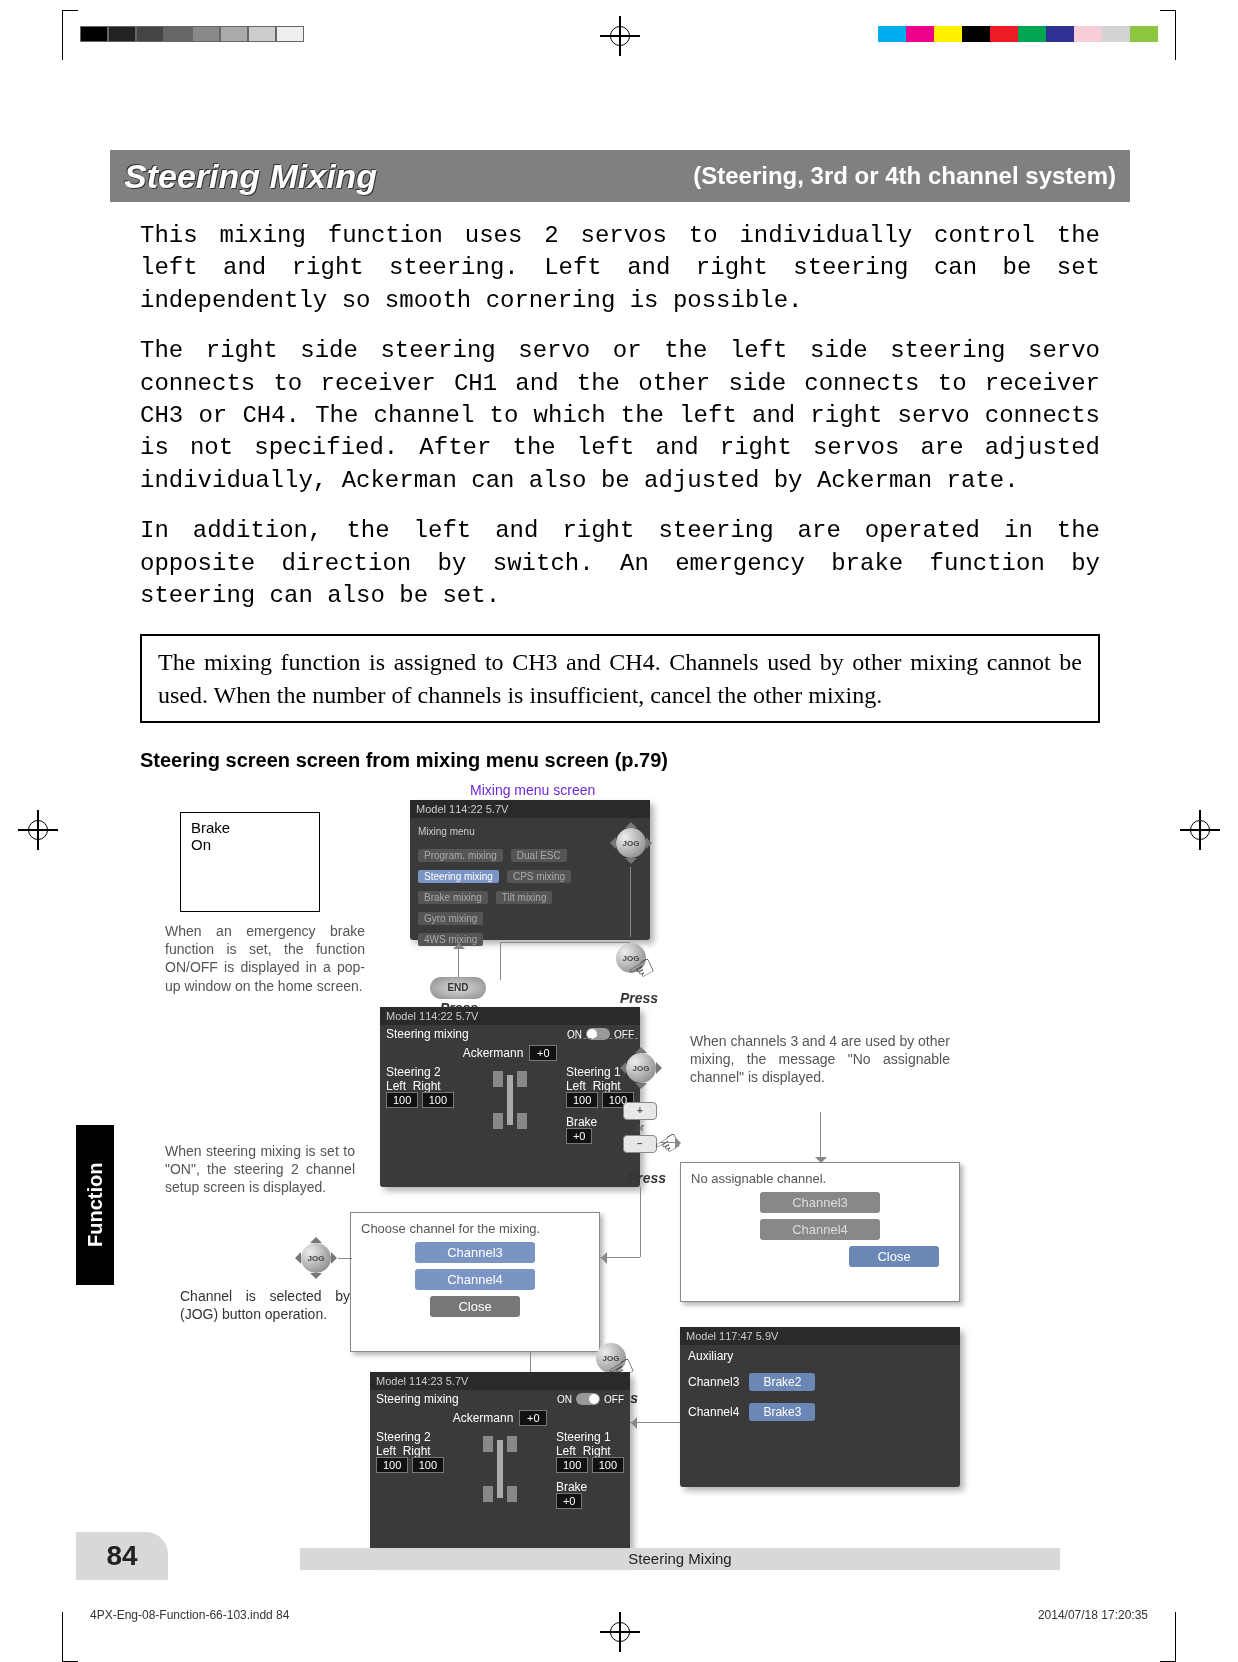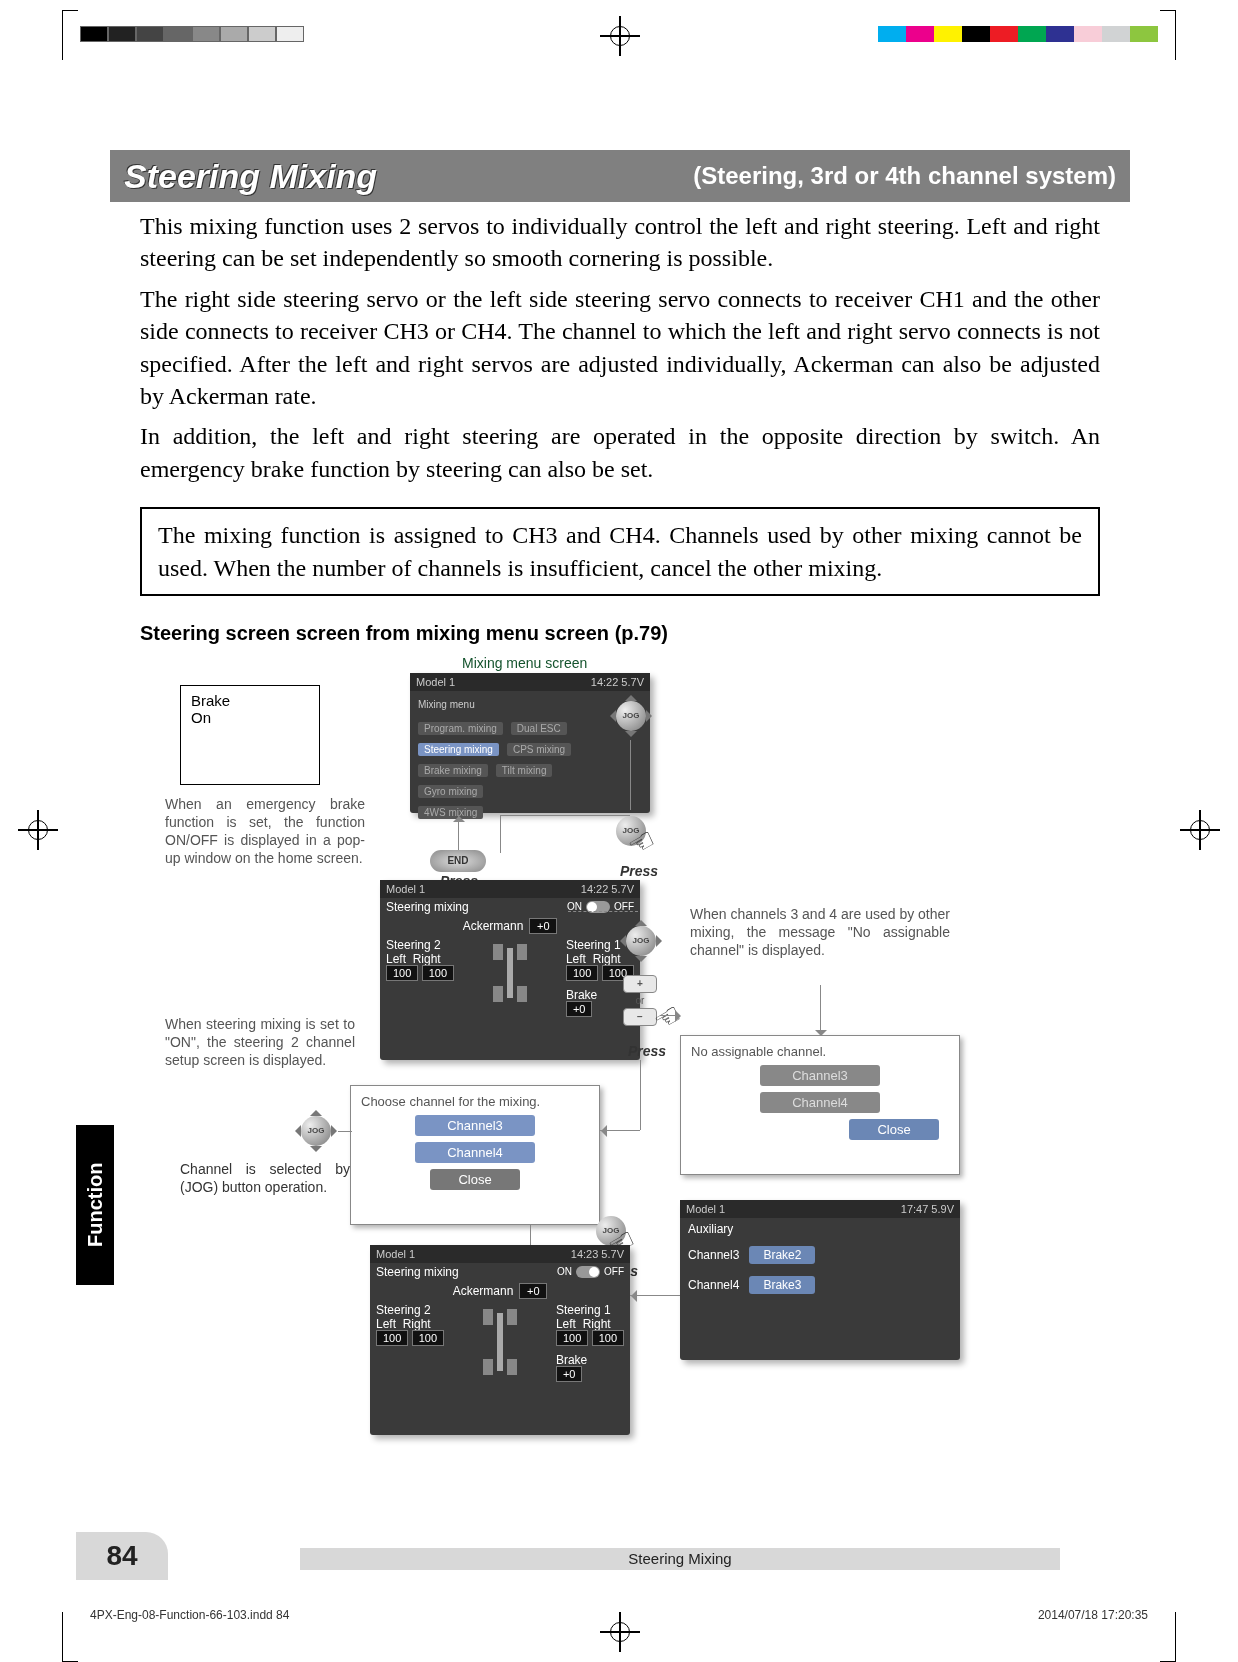--- a/index.html
+++ b/index.html
@@ -44,38 +44,38 @@
   .reg-side-cross { position:absolute; left:18px; top:810px; width:40px; height:40px;}
   .reg-side-cross-r { position:absolute; right:18px; top:810px; width:40px; height:40px;}
 
   
   .page { position:absolute; left:110px; top:150px; width:1020px;}
 
   .title-bar { background:#808080; color:#fff; display:flex; align-items:center; height:52px; padding:0 14px; }
   .title-bar .title { font-size:34px; font-weight:bold; font-style:italic; text-shadow:1px 1px 0 #333,-1px -1px 0 #333;}
   .title-bar .sub { margin-left:auto; font-size:24px; font-weight:bold;}
 
-  .body-p { font-size:24px; line-height:1.35; text-align:justify; margin:8px 30px 0 30px; font-family: Liberation Serif, serif;}
+  .body-p { font-size:24px; line-height:1.35; text-align:justify; margin:18px 30px 0 30px; font-family: Liberation Mono, monospace;}
 
   .caution-box { border:2px solid #000; margin:22px 30px 0 30px; padding:10px 16px; font-size:24px; line-height:1.35; text-align:justify; font-family:"Times New Roman", serif;}
 
   h3.section { font-size:20px; font-weight:bold; margin:26px 30px 10px 30px;}
 
   
   .diagram { position:relative; margin:10px 10px 0 10px; height:900px; font-size:14px; color:#555;}
 
-  .mix-menu-label { position:absolute; left:342px; top:0; font-size:14px; color:#14532d;text-align:right;}
+  .mix-menu-label { position:absolute; left:350px; top:0; font-size:14px; color:#6d28d9;text-align:right;}
 
   .brake-box { position:absolute; left:60px; top:30px; width:140px; height:100px; border:1px solid #000; padding:6px 10px; font-size:15px; color:#000;}
 
   .info-text { position:absolute; font-size:14px; line-height:1.3; color:#555; text-align:justify;}
 
   
   .dev { position:absolute; background:#3a3a3a; color:#fff; border-radius:3px; box-shadow:4px 4px 6px rgba(0,0,0,.3); font-size:12px;}
-  .dev .hdr { background:#2a2a2a; padding:3px 6px; display:flex; justify-content:space-between; font-size:11px; color:#ccc;}
+  .dev .hdr { background:#2a2a2a; padding:3px 6px; display:flex; justify-content:flex-start; font-size:11px; color:#ccc;}
   .dev .row { display:flex; align-items:center; padding:2px 6px; gap:6px;}
   .dev .valbox { background:#111; border:1px solid #777; padding:1px 6px; font-size:11px; min-width:28px; text-align:center;}
   .dev .toggle { display:inline-flex; align-items:center; gap:4px; font-size:10px;}
   .dev .toggle .sw { width:24px; height:12px; background:#999; border-radius:6px; position:relative;}
   .dev .toggle .sw::after{content:"";position:absolute;width:10px;height:10px;background:#fff;border-radius:50%;top:1px;}
   .toggle .on::after{right:1px;} .toggle .off::after{left:1px;}
 
   
   .scr-mixmenu { left:290px; top:18px; width:240px; height:140px;}
   .scr-mixmenu .mrow { padding:4px 8px; display:flex; gap:8px; font-size:10px; color:#aaa;}

